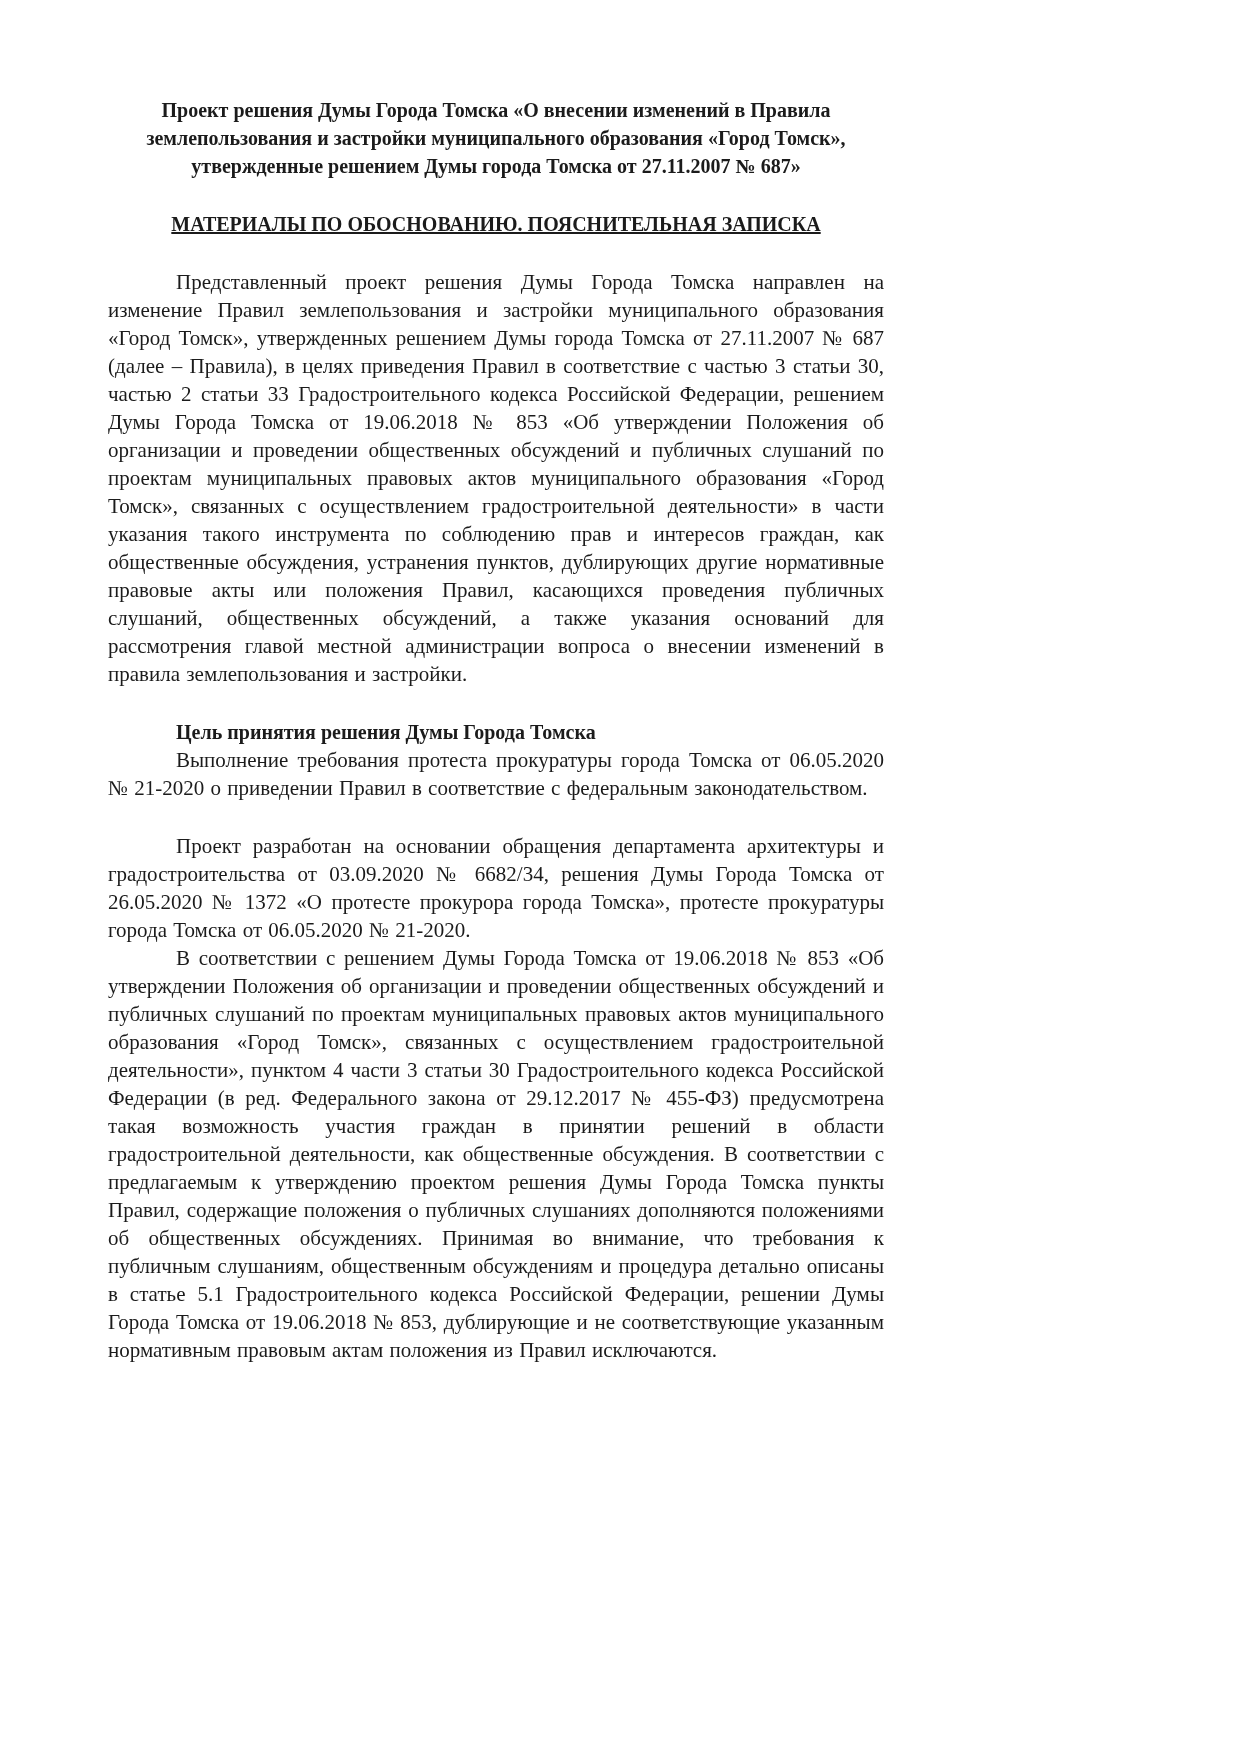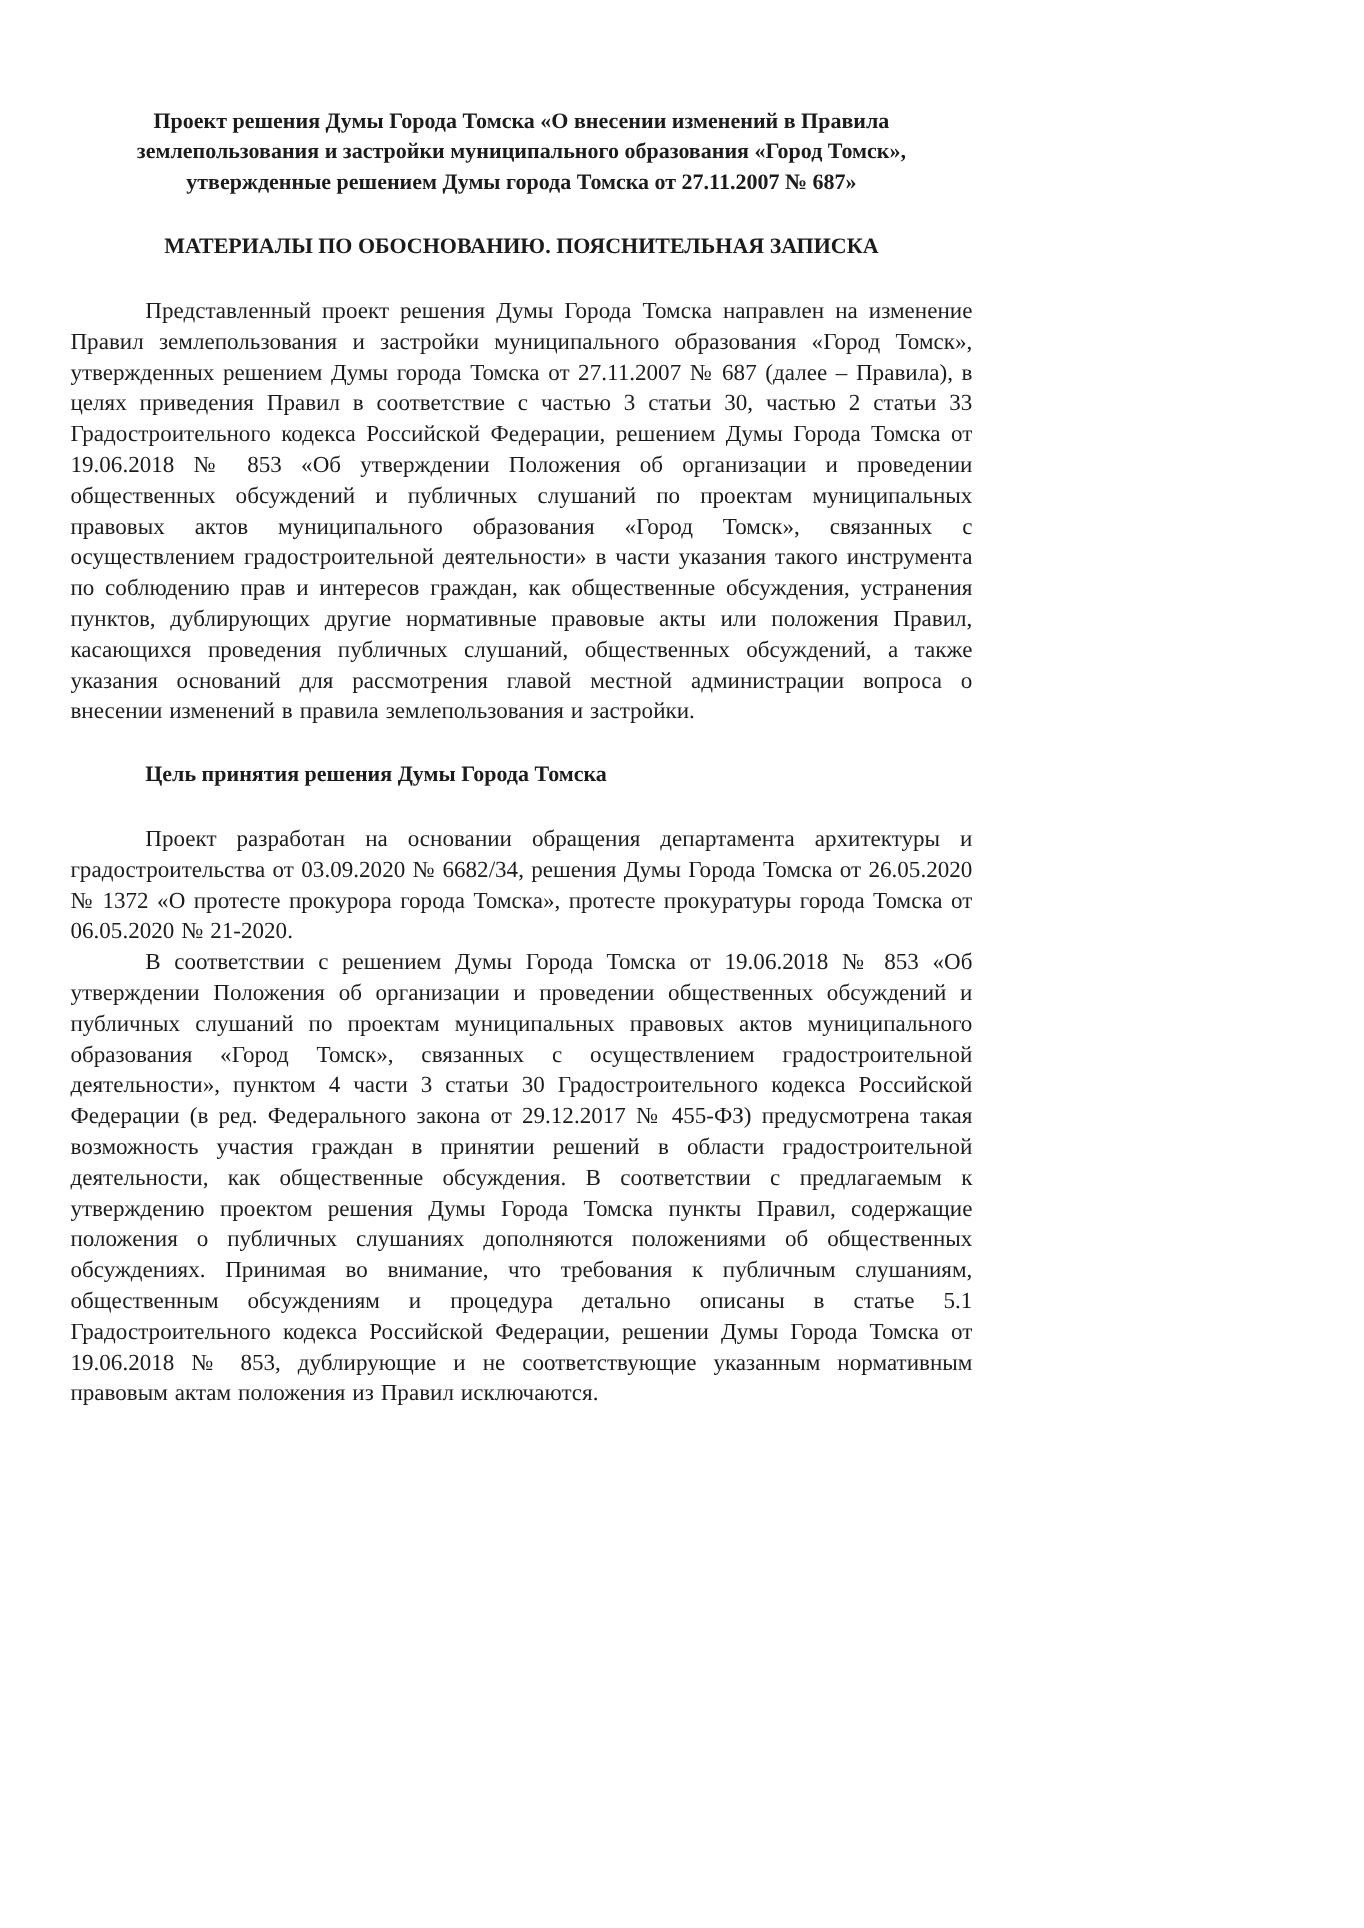--- a/index.html
+++ b/index.html
@@ -11,40 +11,41 @@
     width: 1240px;
     height: 1753px;
     font-family: "Liberation Serif", "DejaVu Serif", serif;
     color: #1b1b1b;
     -webkit-font-smoothing: antialiased;
   }
   .page {
     box-sizing: border-box;
     width: 1032px;
     height: 1753px;
-    padding: 96px 148px 60px 64px;
+    padding: 96px 148px 60px 108px;
     background: #ffffff;
     overflow: hidden;
   }
   .doc-title {
     font-size: 20px;
     line-height: 28px;
     font-weight: bold;
     text-align: center;
     margin: 0 auto;
     max-width: 880px;
   }
   .main-heading {
     font-size: 20px;
     line-height: 28px;
     font-weight: bold;
     text-align: center;
     margin-top: 30px;
   }
   .main-heading span {
+    text-decoration: underline;
   }
   .section {
     margin-top: 30px;
   }
   .section-heading {
     font-size: 20px;
     line-height: 28px;
     font-weight: bold;
     text-align: justify;
     text-indent: 68px;
@@ -70,20 +71,21 @@
   <div class="main-heading">
     <span>МАТЕРИАЛЫ ПО ОБОСНОВАНИЮ. ПОЯСНИТЕЛЬНАЯ ЗАПИСКА</span>
   </div>
 
   <div class="section">
     <p class="para">Представленный проект решения Думы Города Томска направлен на изменение Правил землепользования и застройки муниципального образования «Город Томск», утвержденных решением Думы города Томска от 27.11.2007 № 687 (далее – Правила), в целях приведения Правил в соответствие с  частью 3 статьи 30, частью 2 статьи 33 Градостроительного кодекса Российской Федерации, решением Думы Города Томска от 19.06.2018 № 853 «Об утверждении Положения об организации и проведении общественных обсуждений и публичных слушаний по проектам муниципальных правовых актов муниципального образования «Город Томск», связанных с осуществлением градостроительной деятельности» в части указания такого инструмента по соблюдению прав и интересов граждан, как общественные обсуждения, устранения пунктов, дублирующих другие нормативные правовые акты или положения Правил, касающихся проведения публичных слушаний, общественных обсуждений, а также указания оснований для рассмотрения главой местной администрации вопроса о внесении изменений в правила землепользования и застройки.</p>
   </div>
 
   <div class="section">
     <p class="section-heading">Цель принятия решения Думы Города Томска</p>
+    <p class="para">Выполнение требования протеста прокуратуры города Томска от 06.05.2020 № 21-2020 о приведении Правил в соответствие с федеральным законодательством.</p>
   </div>
 
   <div class="section">
     <p class="para">Проект разработан на основании обращения департамента архитектуры и градостроительства от 03.09.2020 № 6682/34, решения Думы Города Томска от 26.05.2020 № 1372 «О протесте прокурора города Томска», протесте прокуратуры города Томска от 06.05.2020 № 21-2020.</p>
     <p class="para">В соответствии с решением Думы Города Томска от 19.06.2018 № 853 «Об утверждении Положения об организации и проведении общественных обсуждений и публичных слушаний по проектам муниципальных правовых актов муниципального образования «Город Томск», связанных с осуществлением градостроительной деятельности», пунктом 4 части 3 статьи 30 Градостроительного кодекса Российской Федерации (в ред. Федерального закона от 29.12.2017 № 455-ФЗ) предусмотрена такая возможность участия граждан в принятии решений в области градостроительной деятельности, как общественные обсуждения. В соответствии с предлагаемым к утверждению проектом решения Думы Города Томска пункты Правил, содержащие положения о публичных слушаниях дополняются положениями об общественных обсуждениях. Принимая во внимание, что требования к публичным слушаниям, общественным обсуждениям и процедура детально описаны в статье 5.1 Градостроительного кодекса Российской Федерации, решении Думы Города Томска от 19.06.2018 № 853, дублирующие и не соответствующие указанным нормативным правовым актам положения из Правил исключаются.</p>
   </div>
 
 </div>
 
 </body></html>

